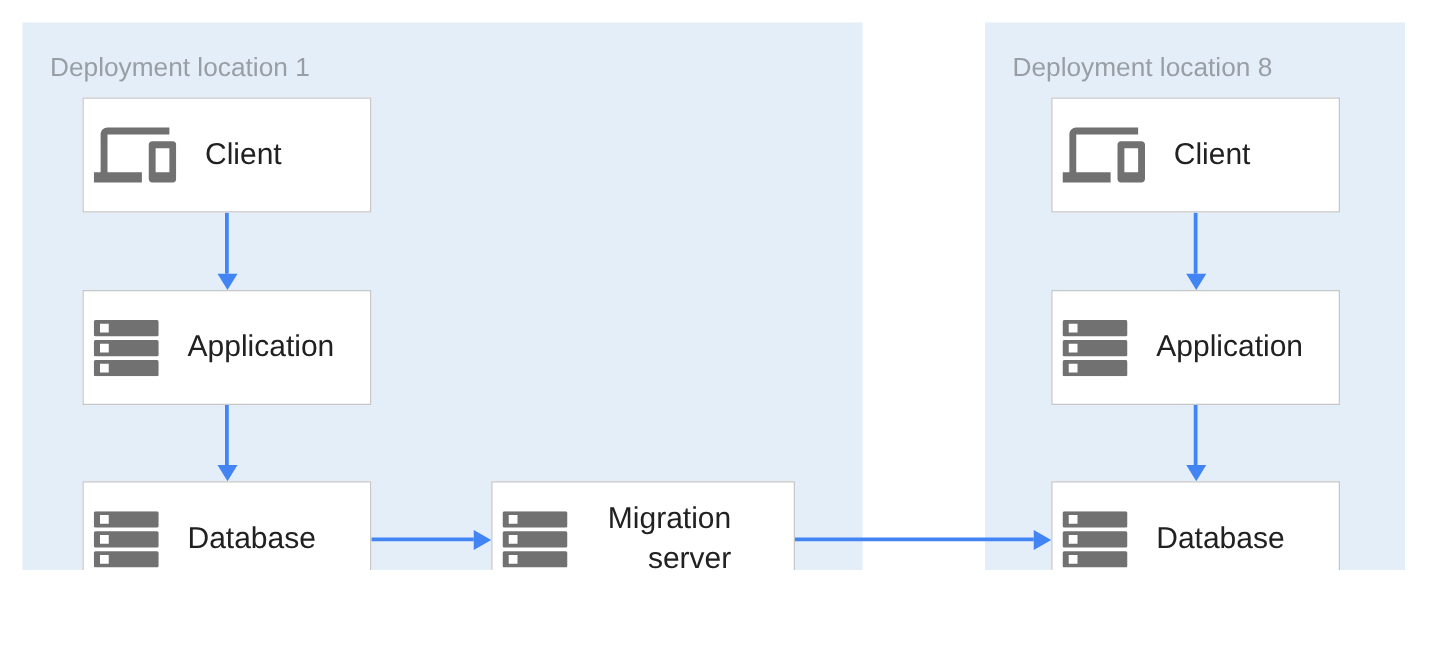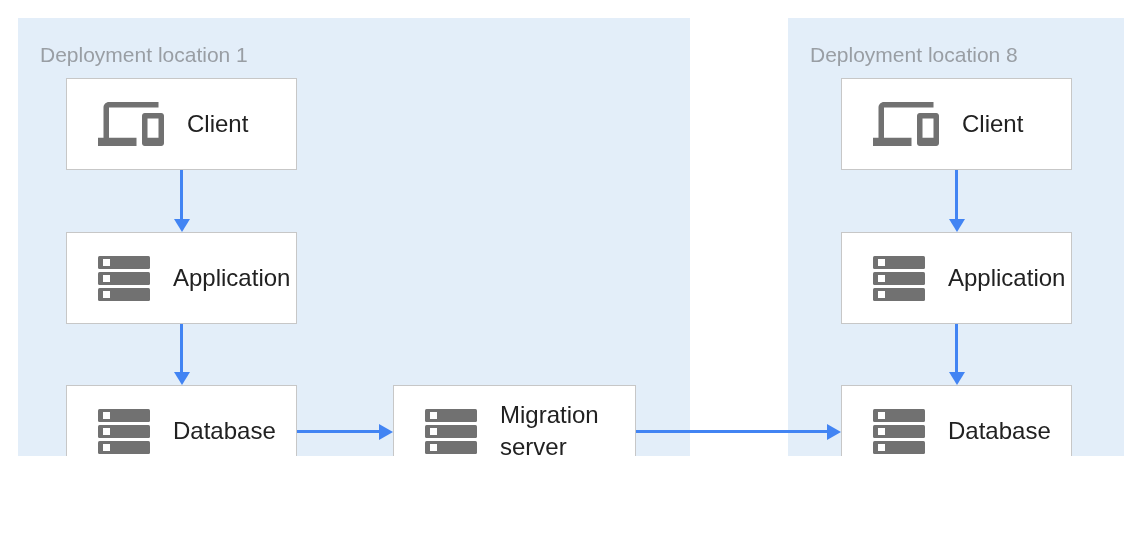--- a/index.html
+++ b/index.html
@@ -8,25 +8,25 @@
     --canvas-bg:#FFFFFF;
   }
   html,body{margin:0;padding:0;background:#fff;}
   body{font-family:"Liberation Sans", sans-serif;}
   .canvas{position:relative;width:1148px;height:456px;background:var(--canvas-bg);overflow:hidden;text-decoration:underline;}
   .zone{position:absolute;top:18px;height:492px;background:var(--zone-bg);}
   .zone--left{left:18px;width:672px;}
   .zone--right{left:788px;width:336px;}
   .zone-title{position:absolute;left:22px;top:24px;font-size:21px;line-height:1.2;color:var(--zone-title);white-space:nowrap;}
   .node{position:absolute;box-sizing:border-box;background:var(--node-bg);border:1px solid var(--node-border);
-        display:flex;align-items:center;padding-left:31px;gap:23px;}
+        display:flex;align-items:center;padding-left:8px;gap:23px;}
   .node--std{width:231px;height:92px;}
   .node--mid{width:243px;height:92px;}
   .node-label{font-size:24px;line-height:32px;color:var(--label);}
-  .node-label--wrap{max-width:108px;}
+  .node-label--wrap{max-width:108px;text-align:right;}
   .icon{display:block;color:var(--icon);flex:0 0 auto;}
   
   .pos-client-1{left:66px;top:78px;}
   .pos-app-1{left:66px;top:232px;}
   .pos-db-1{left:66px;top:385px;}
   .pos-migration{left:393px;top:385px;}
   .pos-client-2{left:841px;top:78px;}
   .pos-app-2{left:841px;top:232px;}
   .pos-db-2{left:841px;top:385px;}
   

